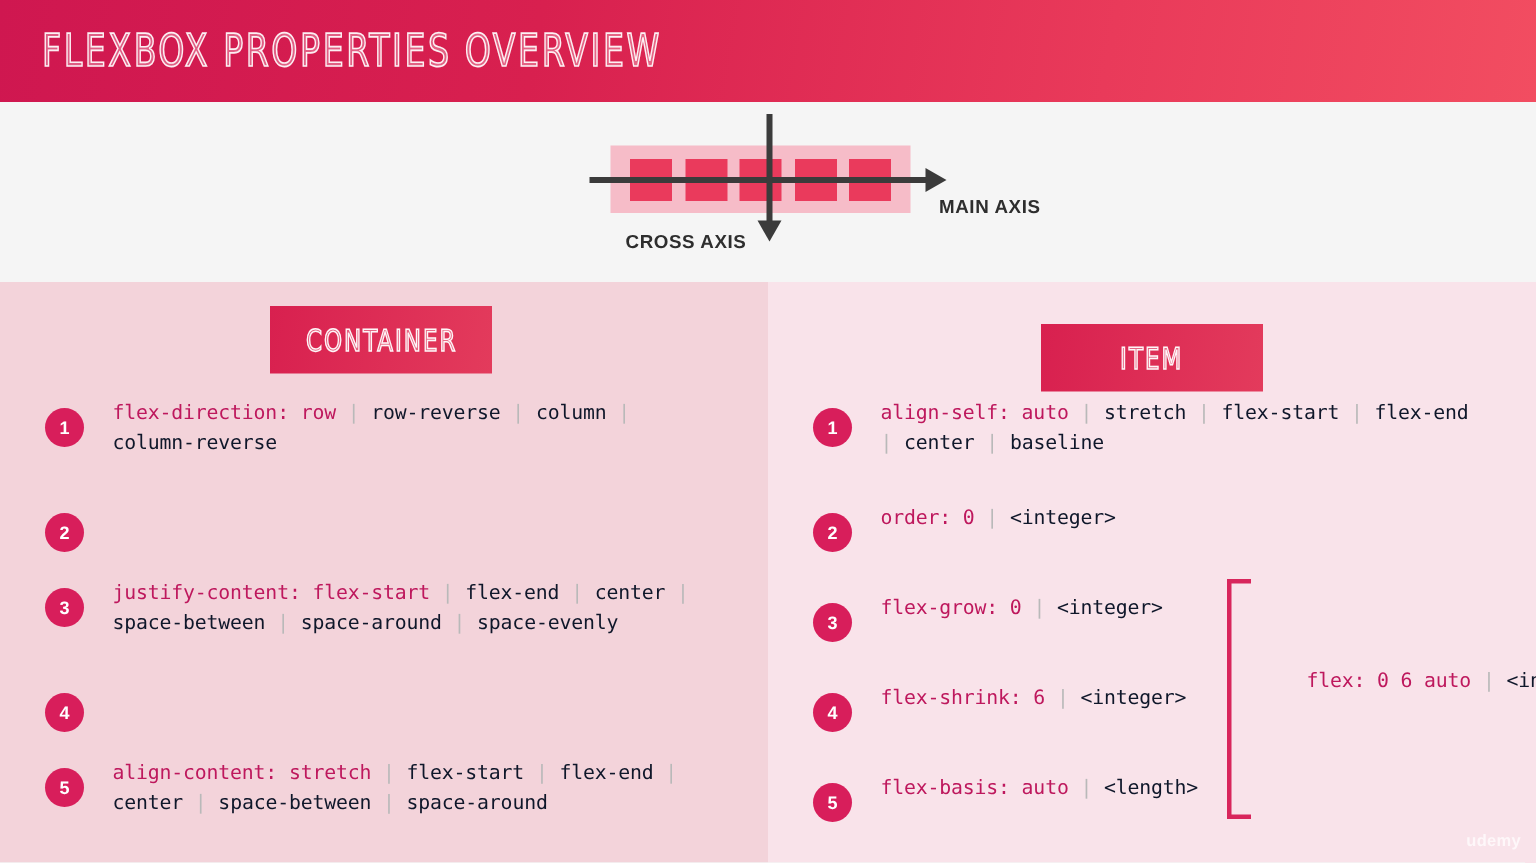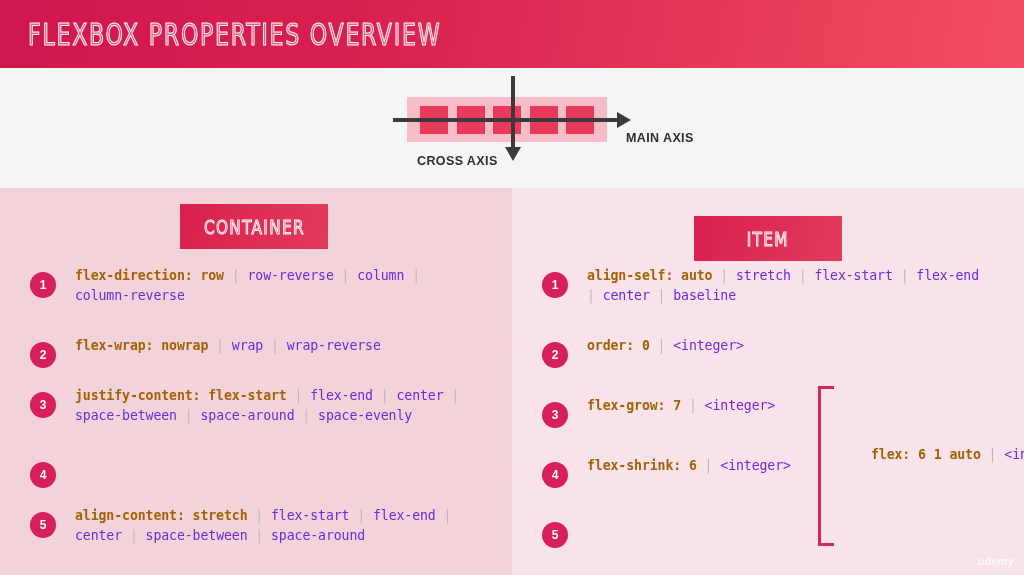--- a/index.html
+++ b/index.html
@@ -184,25 +184,25 @@
   .prop-text {
     margin-left: 19px;
     font-family: "DejaVu Sans Mono", "Liberation Mono", monospace;
     font-size: 13.2px;
     line-height: 20px;
     letter-spacing: -0.1px;
     width: 400px;
   }
 
   .prop-main {
-    color: #a16207;
-    font-weight: bold;
+    color: #be185d;
+    font-weight: normal;
   }
   .prop-alt {
-    color: #6d28d9;
+    color: #0f172a;
     font-weight: normal;
   }
   .pipe {
     color: #b9b9b9;
     font-weight: normal;
   }
 
   
   .bracket {
     position: absolute;
@@ -267,21 +267,20 @@
       <div class="col-badge">
         <span class="col-badge-text">CONTAINER</span>
       </div>
       <div class="prop-list" id="list-0">
           <div class="prop-row" style="top: 0px;">
             <div class="num-badge">1</div>
             <div class="prop-text"><span class="prop-main">flex-direction: row</span><span class="pipe"> | </span><span class="prop-alt">row-reverse</span><span class="pipe"> | </span><span class="prop-alt">column</span><span class="pipe"> | </span><span class="prop-alt">column-reverse</span></div>
           </div>
           <div class="prop-row" style="top: 70px;">
             <div class="num-badge">2</div>
-            <div class="prop-text"><span class="prop-main">flex-wrap: nowrap</span><span class="pipe"> | </span><span class="prop-alt">wrap</span><span class="pipe"> | </span><span class="prop-alt">wrap-reverse</span></div>
           </div>
           <div class="prop-row" style="top: 120px;">
             <div class="num-badge">3</div>
             <div class="prop-text"><span class="prop-main">justify-content: flex-start</span><span class="pipe"> | </span><span class="prop-alt">flex-end</span><span class="pipe"> | </span><span class="prop-alt">center</span><span class="pipe"> | </span><span class="prop-alt">space-between</span><span class="pipe"> | </span><span class="prop-alt">space-around</span><span class="pipe"> | </span><span class="prop-alt">space-evenly</span></div>
           </div>
           <div class="prop-row" style="top: 190px;">
             <div class="num-badge">4</div>
           </div>
           <div class="prop-row" style="top: 240px;">
             <div class="num-badge">5</div>
@@ -298,33 +297,34 @@
           <div class="prop-row" style="top: 0px;">
             <div class="num-badge">1</div>
             <div class="prop-text"><span class="prop-main">align-self: auto</span><span class="pipe"> | </span><span class="prop-alt">stretch</span><span class="pipe"> | </span><span class="prop-alt">flex-start</span><span class="pipe"> | </span><span class="prop-alt">flex-end</span><span class="pipe"> | </span><span class="prop-alt">center</span><span class="pipe"> | </span><span class="prop-alt">baseline</span></div>
           </div>
           <div class="prop-row" style="top: 70px;">
             <div class="num-badge">2</div>
             <div class="prop-text"><span class="prop-main">order: 0</span><span class="pipe"> | </span><span class="prop-alt">&lt;integer&gt;</span></div>
           </div>
           <div class="prop-row" style="top: 130px;">
             <div class="num-badge">3</div>
-            <div class="prop-text"><span class="prop-main">flex-grow: 7</span><span class="pipe"> | </span><span class="prop-alt">&lt;integer&gt;</span></div>
+            <div class="prop-text"><span class="prop-main">flex-grow: 0</span><span class="pipe"> | </span><span class="prop-alt">&lt;integer&gt;</span></div>
           </div>
           <div class="prop-row" style="top: 190px;">
             <div class="num-badge">4</div>
             <div class="prop-text"><span class="prop-main">flex-shrink: 6</span><span class="pipe"> | </span><span class="prop-alt">&lt;integer&gt;</span></div>
           </div>
           <div class="prop-row" style="top: 250px;">
             <div class="num-badge">5</div>
+            <div class="prop-text"><span class="prop-main">flex-basis: auto</span><span class="pipe"> | </span><span class="prop-alt">&lt;length&gt;</span></div>
           </div>
         </div>
     </div>
   </div>
 
   <div class="bracket"></div>
   <div class="shorthand" id="shorthand-text">
-      <div class="prop-text"><span class="prop-main">flex: 6 1 auto</span><span class="pipe"> | </span><span class="prop-alt">&lt;int&gt; &lt;int&gt; &lt;len&gt;</span></div>
+      <div class="prop-text"><span class="prop-main">flex: 0 6 auto</span><span class="pipe"> | </span><span class="prop-alt">&lt;int&gt; &lt;int&gt; &lt;len&gt;</span></div>
     </div>
 
   <div class="watermark">udemy</div>
 
 </div>
 
 </body></html>

